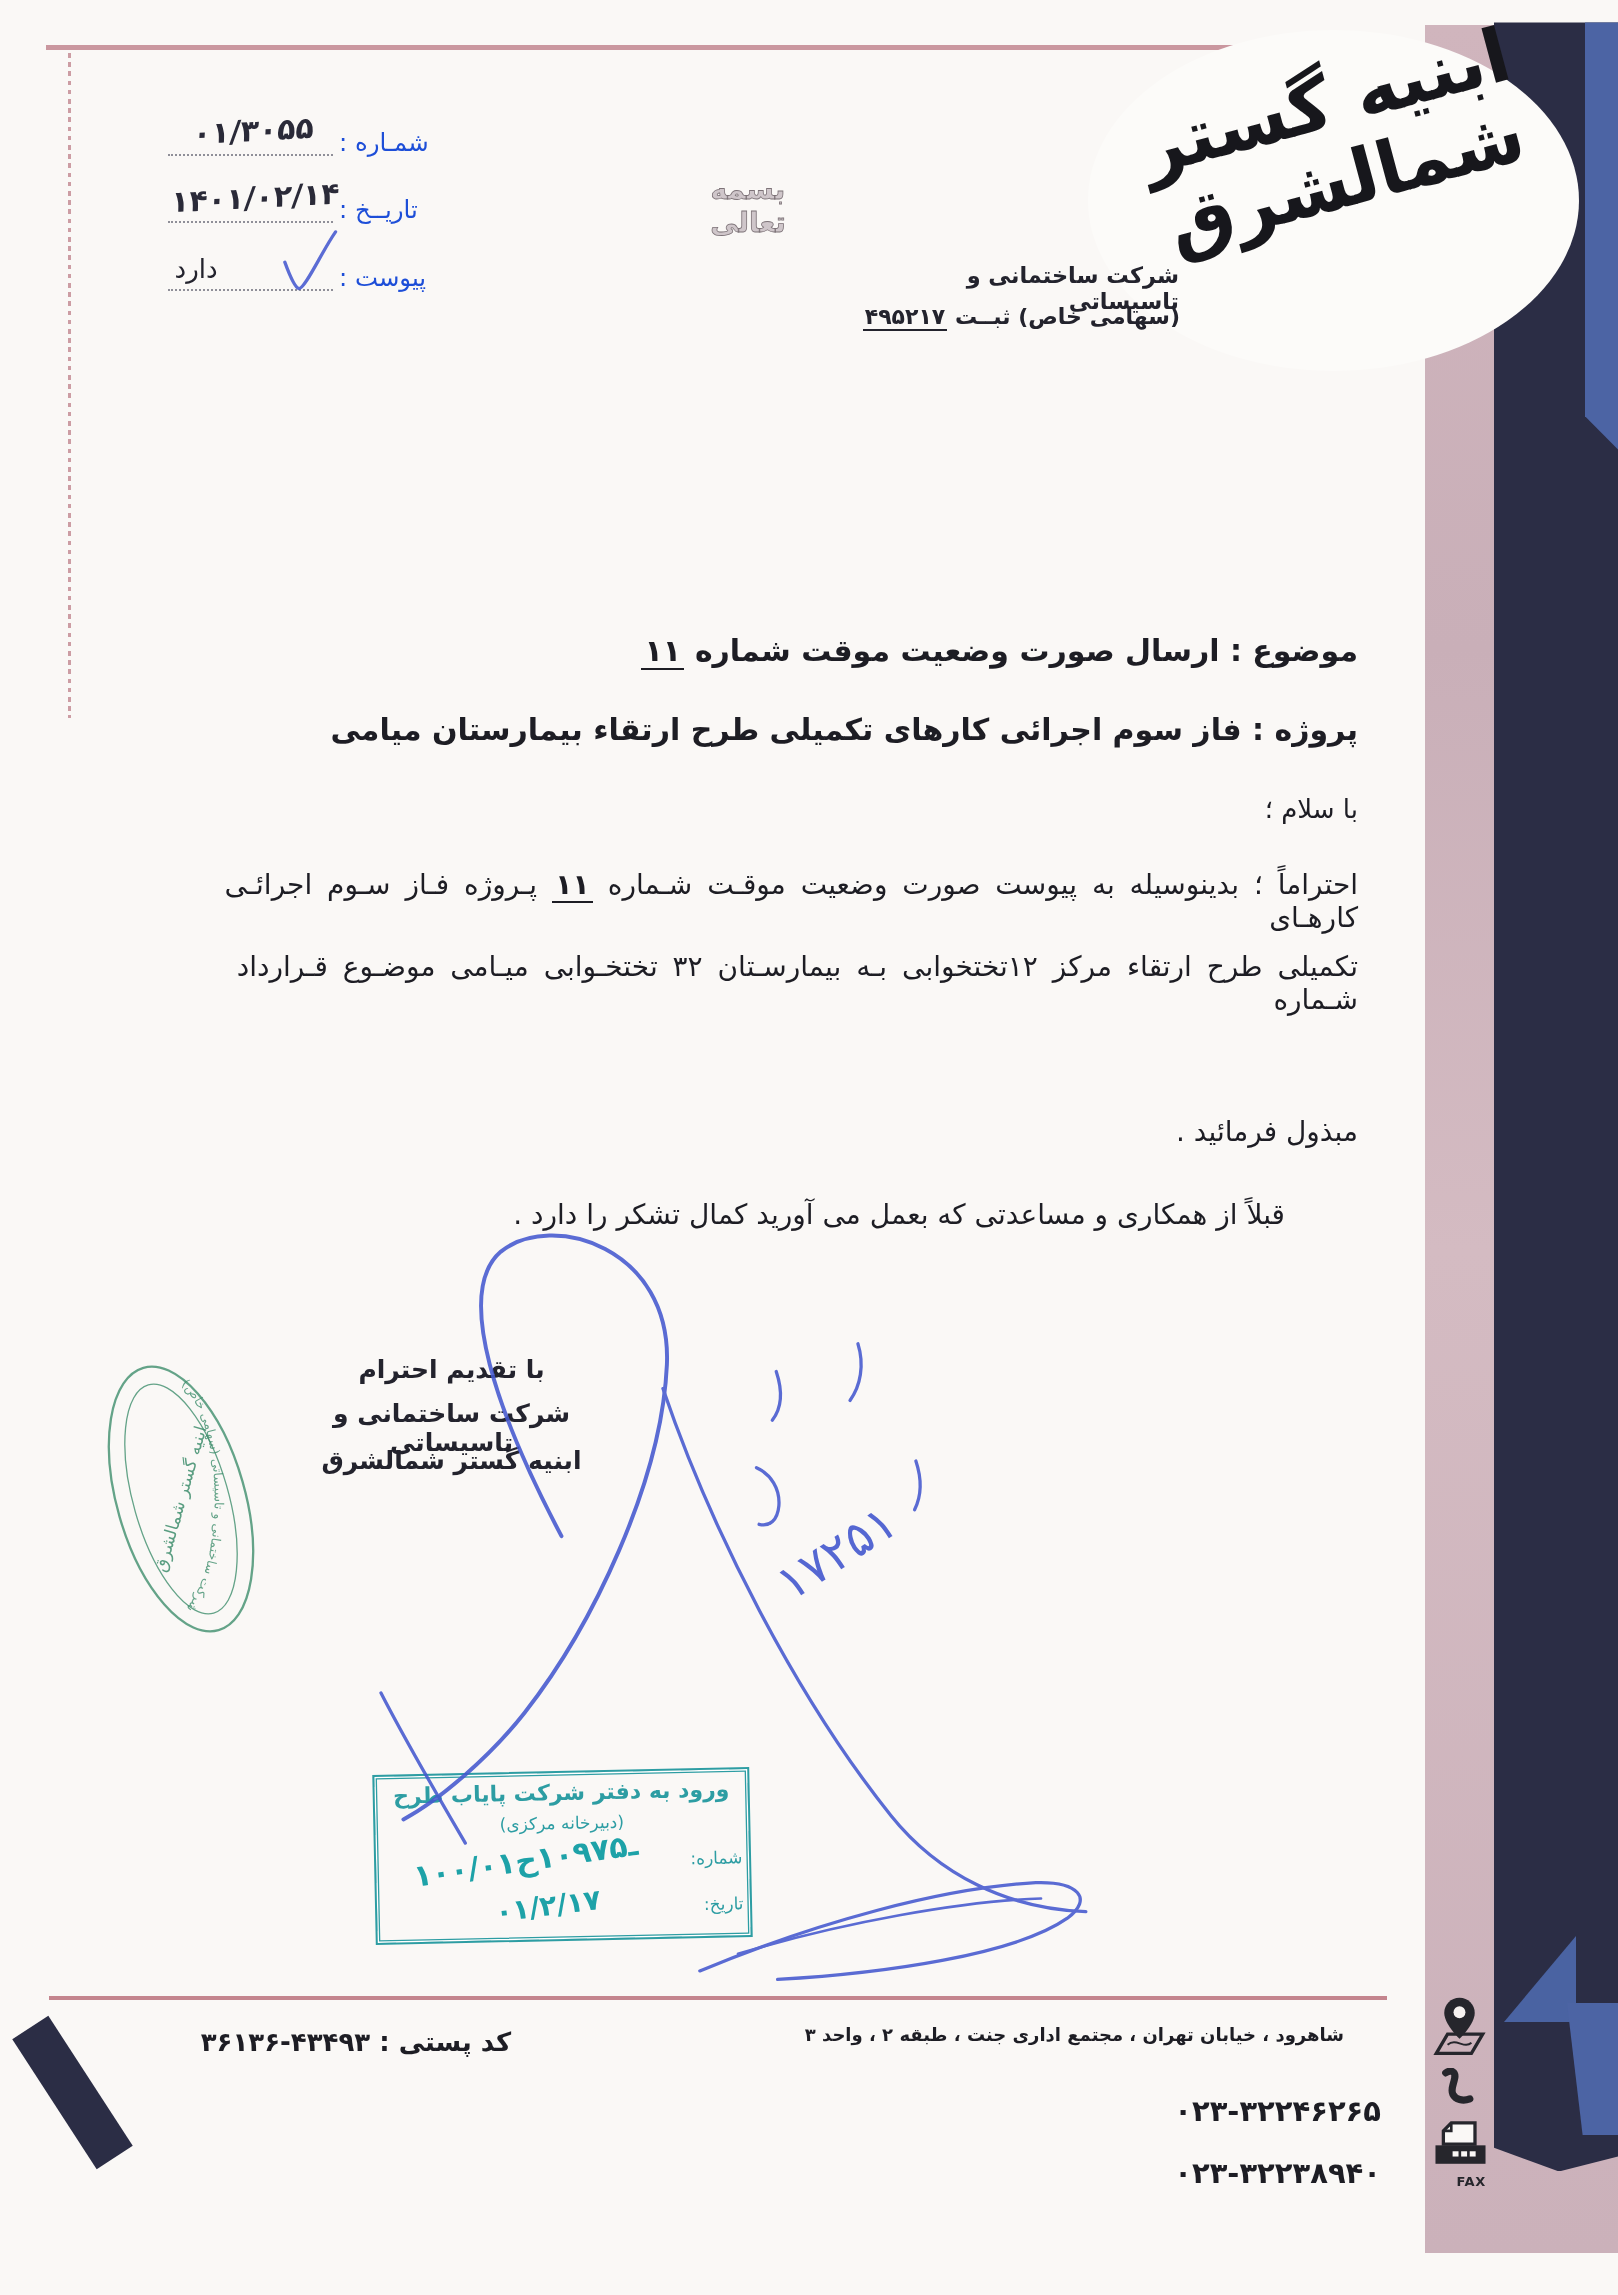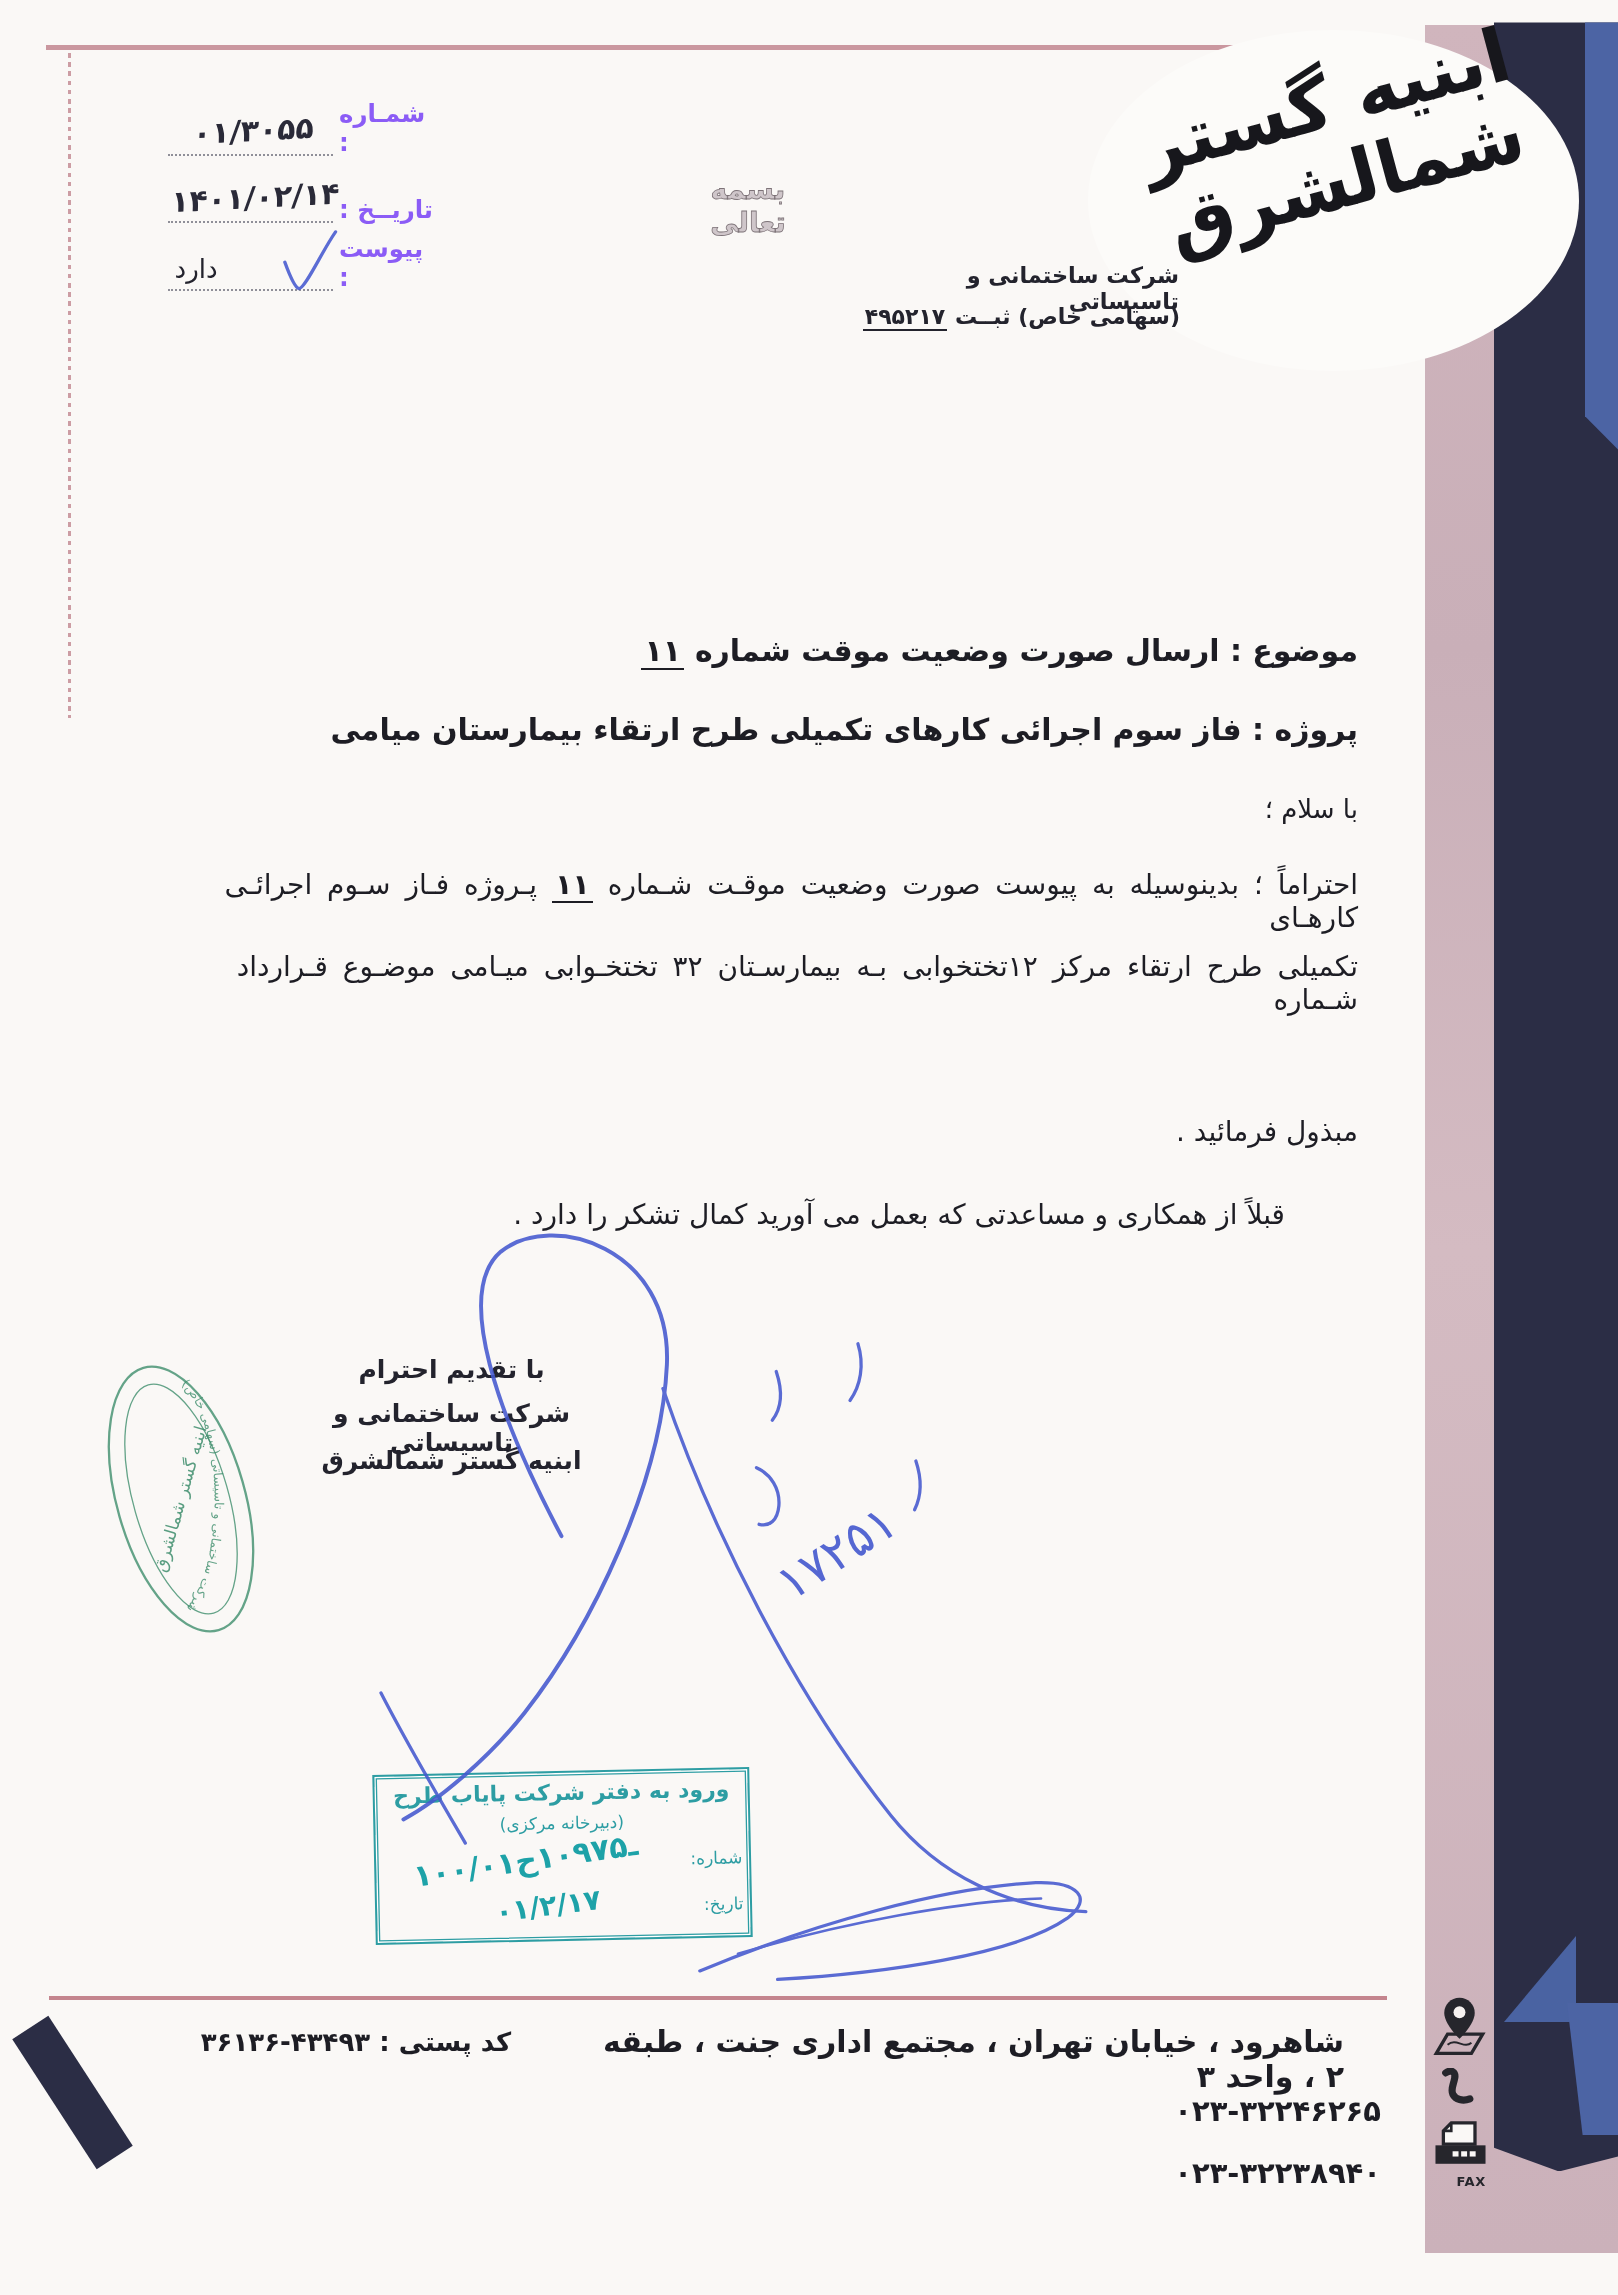--- a/index.html
+++ b/index.html
@@ -32,21 +32,21 @@
   .logo-callig{left:1148px;top:58px;width:408px;height:290px;transform:rotate(-15deg);
     font-size:74px;font-weight:bold;line-height:1.1;text-align:center;color:#17171c;letter-spacing:1.3px;}
   .company-line1{left:896px;top:262px;width:283px;text-align:right;font-size:22.4px;font-weight:bold;color:#23232d;}
   .company-line2{left:857px;top:304px;width:323px;text-align:right;font-size:22px;font-weight:bold;color:#23232d;}
   .reg-num{font-weight:bold;border-bottom:2.6px solid #23232d;padding:0 2px;}
   .bismillah{left:672px;top:173px;width:152px;text-align:center;font-size:28px;font-weight:bold;
     color:#cfc6ca;-webkit-text-stroke:0.8px #7d7378;}
   
   .hdr-row{position:absolute;left:168px;width:270px;height:61px;}
   .hdr-label{position:absolute;right:0;bottom:8px;width:99px;text-align:left;
-    font-size:24.4px;font-weight:bold;color:#8b5cf6;direction:rtl;}
+    font-size:24.4px;font-weight:normal;color:#1d4ed8;direction:rtl;}
   .hdr-line{position:absolute;left:0;bottom:9.2px;width:165px;border-bottom:2px dotted #8f8f98;height:0;}
   .hdr-value{position:absolute;left:2.6px;bottom:17px;width:165px;text-align:center;
     font-size:30px;font-weight:bold;color:#2a2a38;transform:rotate(-3deg) skewX(-6deg);}
   .hdr-value-print{position:absolute;left:6.6px;bottom:16px;width:99px;text-align:left;
     font-size:26px;font-weight:normal;color:#23232d;direction:rtl;}
   
   .bline{position:absolute;left:152px;width:1206px;text-align:right;direction:rtl;}
   .h46{font-size:30px;font-weight:bold;}
   .t42{font-size:28px;}
   .just{word-spacing:6px;letter-spacing:0.2px;}
@@ -62,21 +62,21 @@
   .es-sub{position:absolute;top:40px;left:0;width:100%;text-align:center;font-size:17px;direction:rtl;}
   .es-lab1{position:absolute;top:78px;right:6.6px;font-size:17px;direction:rtl;}
   .es-lab2{position:absolute;top:124px;right:6.6px;font-size:17px;direction:rtl;}
   .es-val1{position:absolute;top:69px;left:8px;width:283px;text-align:center;font-size:30px;font-weight:bold;
     color:#1da2a8;transform:rotate(-7deg);}
   .es-val2{position:absolute;top:116px;left:79px;width:184px;text-align:center;font-size:28px;font-weight:bold;
     color:#1da2a8;transform:rotate(-6deg);}
   
   .foot-rule{left:49px;top:1996px;width:1338px;height:4px;background:#c4858e;}
   .foot-navy{left:51px;top:2015px;width:43px;height:155px;background:var(--navy,#2b2d45);transform:rotate(-33deg);}
-  .foot-address{left:593px;top:2024px;width:751px;text-align:right;direction:rtl;font-size:30px;font-weight:bold;}
+  .foot-address{left:593px;top:2024px;width:751px;text-align:right;direction:rtl;font-size:18px;font-weight:bold;}
   .foot-postal{left:152px;top:2027px;width:359px;text-align:right;direction:rtl;font-size:26px;font-weight:bold;}
   .foot-phone1{left:988px;top:2094px;width:393px;text-align:right;font-size:29px;font-weight:bold;}
   .foot-phone2{left:988px;top:2156px;width:393px;text-align:right;font-size:29px;font-weight:bold;}
   .icon{position:absolute;}
   .fax-caption{position:absolute;left:1440px;top:2174px;width:46px;text-align:right;
     font-size:13px;font-weight:bold;color:#26262c;letter-spacing:0.7px;}
   .overlay{left:0;top:0;width:1619px;height:2295px;pointer-events:none;}
 </style>
 </head>
 <body>

